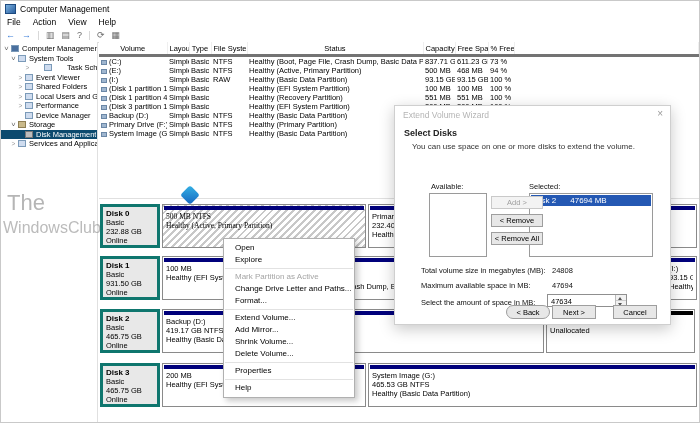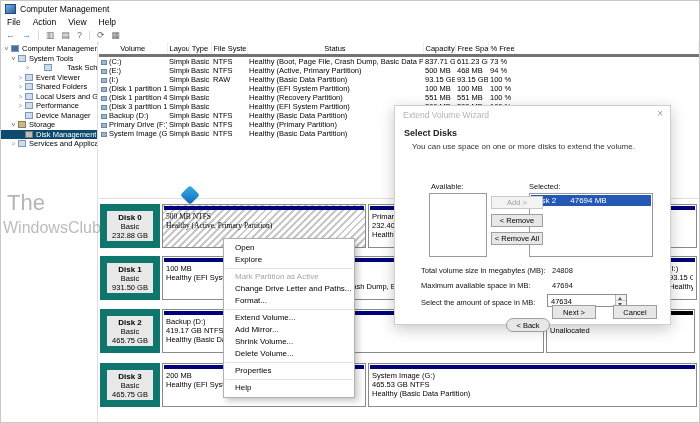--- a/index.html
+++ b/index.html
@@ -44,22 +44,22 @@
     margin-right:2px;vertical-align:middle;box-sizing:border-box;}
 
   .splitter{position:absolute;left:0;right:0;top:156px;height:1px;background:#e0e0e0;}
 
   
   .disk-row{position:absolute;left:1px;right:2px;height:44px;display:flex;overflow:hidden;}
   #disks .disk-row:nth-child(1){top:162px;}
   #disks .disk-row:nth-child(2){top:214px;}
   #disks .disk-row:nth-child(3){top:267px;}
   #disks .disk-row:nth-child(4){top:321px;}
-  .disk-info{width:60px;flex:none;box-sizing:border-box;border:7px solid #0f766e;background:#e8e8e8;
-    padding:2px 3px;font-size:7.5px;line-height:9px;margin-right:2px;overflow:hidden;text-align:center;}
+  .disk-info{width:60px;flex:none;box-sizing:border-box;border:3px solid #0f766e;background:#e8e8e8;
+    padding:2px 3px;font-size:7.5px;line-height:9px;margin-right:2px;overflow:hidden;}
   .d-name{font-weight:bold;font-size:8px;}
   .parts{display:flex;gap:2px;flex:1;overflow:hidden;}
   .part{position:relative;box-sizing:border-box;border:1px solid #8a8a8a;background:#fff;
     padding:7px 3px 0;font-size:7.5px;line-height:9px;overflow:hidden;flex:none;}
   .part::before{content:"";position:absolute;top:1px;left:1px;right:1px;height:4px;background:#00007b;}
   .part.unallocated::before{background:#000;}
   .part.selected{background:repeating-linear-gradient(135deg,#c8c8c8 0 2px,#ffffff 2px 5px);font-family:Liberation Serif, serif;}
   .pl{white-space:nowrap;overflow:hidden;}
   #disks .disk-row:nth-child(1) .part:nth-child(1){width:204px;}
   #disks .disk-row:nth-child(1) .part:nth-child(2){width:329px;}
@@ -106,21 +106,21 @@
     box-sizing:border-box;font-size:7.5px;}
   .amt-val{position:absolute;left:3px;top:1.5px;}
   .spin-btns{position:absolute;right:0;top:0;bottom:0;width:10px;border-left:1px solid #bbb;
     display:flex;flex-direction:column;}
   .spin-btns i{flex:1;position:relative;background:#f1f1f1;}
   .spin-btns .up{border-bottom:1px solid #ccc;}
   .spin-btns i::after{content:"";position:absolute;left:2px;border-left:2.5px solid transparent;border-right:2.5px solid transparent;}
   .spin-btns .up::after{top:1.5px;border-bottom:3px solid #555;}
   .spin-btns .dn::after{top:2px;border-top:3px solid #555;}
   .wz-btn.nav{height:14px;line-height:13px;width:44px;}
-  #btn-back{left:111px;top:212px;border-radius:7px;}
+  #btn-back{left:111px;top:199px;border-radius:7px;}
   #btn-next{left:157px;top:199px;text-align:center;}
   #btn-cancel{left:218px;top:199px;}
 
   
   #wm1{position:absolute;left:6px;top:189px;font-size:22px;color:rgba(120,120,120,.55);z-index:40;pointer-events:none;}
   #wm2{position:absolute;left:2px;top:218px;font-size:16px;color:rgba(120,120,120,.5);z-index:40;pointer-events:none;}
   #wm-logo{position:absolute;left:182px;top:187px;width:14px;height:14px;border-radius:3px;
     background:linear-gradient(135deg,#35b2e5,#1565c0);transform:rotate(45deg);z-index:40;pointer-events:none;}
 </style>
 </head>

